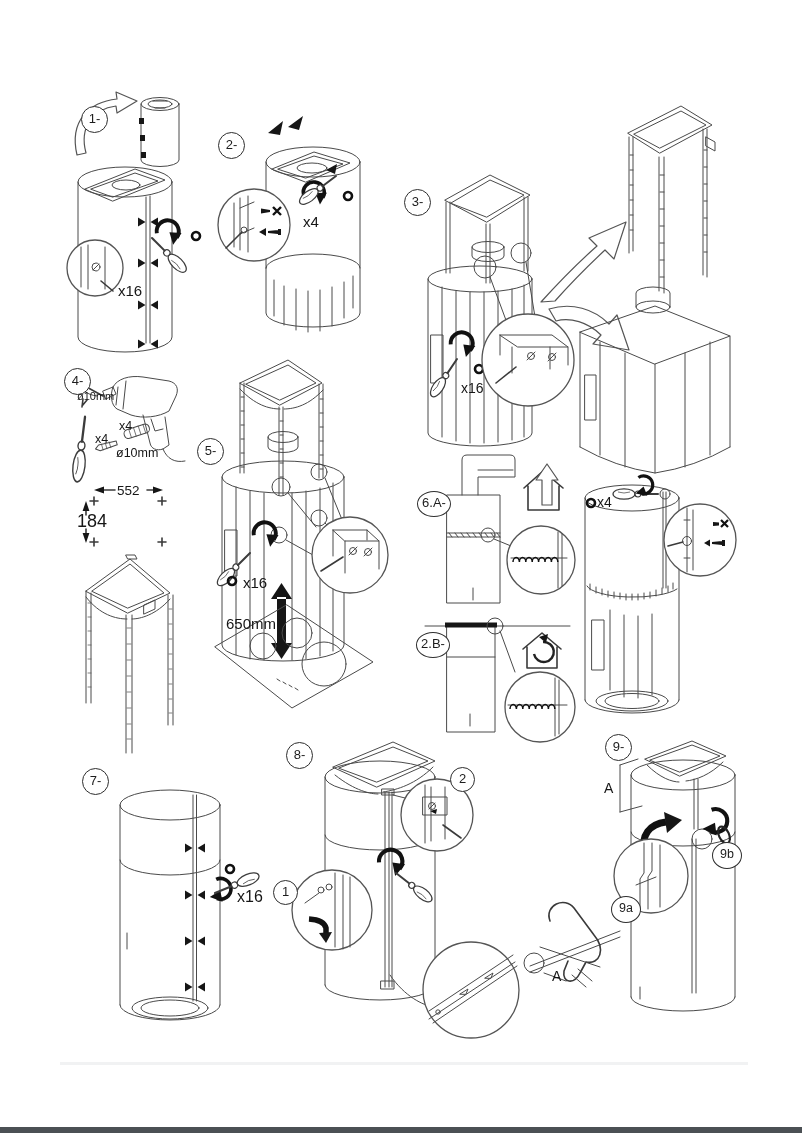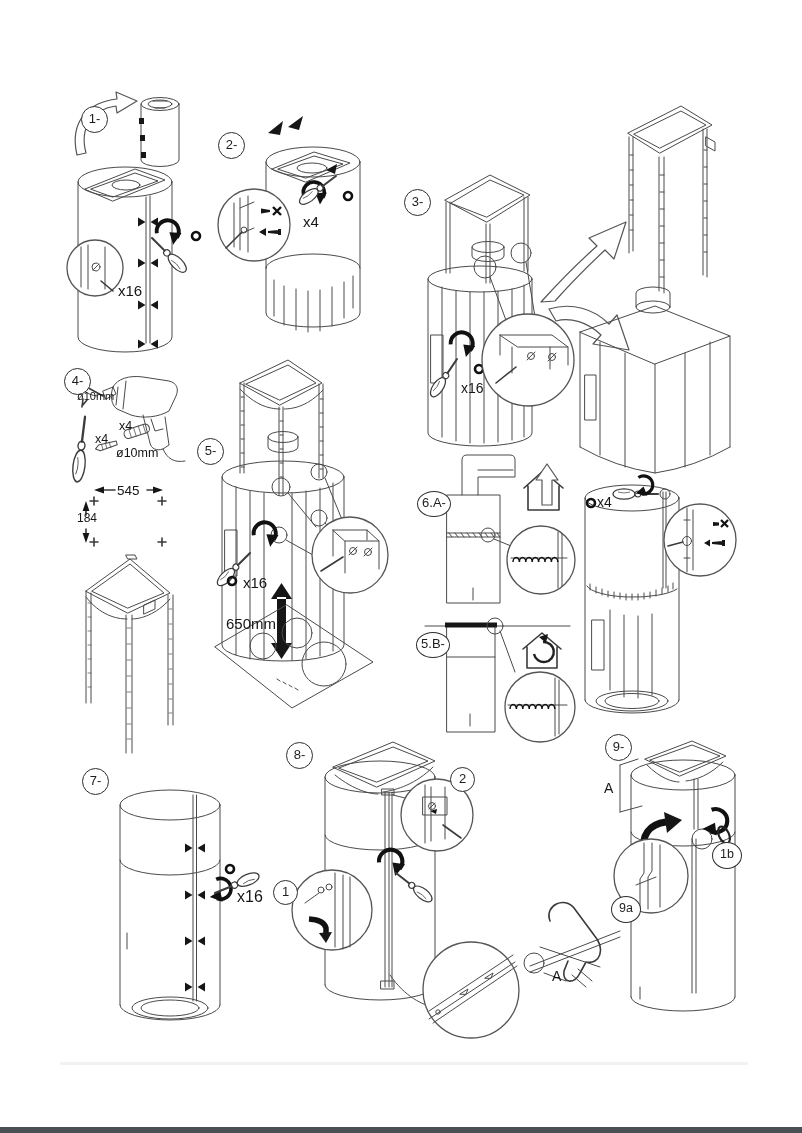--- a/index.html
+++ b/index.html
@@ -203,22 +203,22 @@
         <path class="solid" d="M31,136 l-3.4,10 h6.8 Z M31,178 l-3.4,-10 h6.8 Z"></path>
         <path class="ln2" d="M35,136 h8 M39,132 v8 M103,136 h8 M107,132 v8 M35,177 h8 M39,173 v8 M103,177 h8 M107,173 v8" stroke-width="1.1"></path>
       </g>
     </svg>
   </section>
   <span class="badge" style="left:64px;top:368px">4-</span>
   <span class="t" style="left:77px;top:390px;font-size:11px">ø10mm</span>
   <span class="t" style="left:119px;top:419px;font-size:12.5px">x4</span>
   <span class="t" style="left:95px;top:432px;font-size:12.5px">x4</span>
   <span class="t" style="left:116px;top:446px;font-size:12.5px">ø10mm</span>
-  <span class="t" style="left:117px;top:483px;font-size:13.5px">545</span>
-  <span class="t" style="left:77px;top:511px;font-size:12px">184</span>
+  <span class="t" style="left:117px;top:483px;font-size:13.5px">552</span>
+  <span class="t" style="left:77px;top:511px;font-size:18px">184</span>
 
   <section class="step" style="left:60px;top:553px">
     <svg width="160" height="202" viewBox="0 0 160 202">
       <g class="ln">
         <path d="M26,38 L70,6 L110,40 L68,60 Z M32,38 L70,11 L104,40 L68,55 Z"></path>
         <path d="M66,2 h9 l2,4 h-9 Z"></path>
         <path d="M26,38 V150 M31,40 V150 M108,42 V172 M113,42 V172 M66,62 V200 M72,62 V200"></path>
         <path d="M28,50 h3 M28,64 h3 M28,78 h3 M28,92 h3 M28,106 h3 M28,120 h3 M28,134 h3 M109,56 h3 M109,71 h3 M109,86 h3 M109,101 h3 M109,116 h3 M109,131 h3 M109,146 h3 M109,160 h3 M67,75 h4 M67,91 h4 M67,107 h4 M67,123 h4 M67,139 h4 M67,155 h4 M67,171 h4 M67,186 h4" stroke-width="0.7"></path>
         <path d="M26,44 C40,62 56,66 67,66 M110,46 C96,62 80,66 72,66"></path>
         <path d="M84,52 l11,-5 v9 l-11,5 Z"></path>
@@ -314,21 +314,21 @@
         <path class="solid" d="M124,27 l9,-3 -2,9 Z"></path>
       </g>
       <g>
         <circle class="mag" cx="125" cy="97" r="35"></circle>
         <path class="ln" d="M140,68 V126 M144,70 V124"></path>
         <path class="ln" d="M93,95 H152" stroke-width="0.8"></path>
         <use href="#coil" transform="translate(95,99)"></use>
       </g>
     </svg>
   </section>
-  <span class="badge wide" style="left:416px;top:632px">5.B-</span>
+  <span class="badge wide" style="left:416px;top:632px">2.B-</span>
 
   <section class="step" style="left:580px;top:470px">
     <svg width="160" height="258" viewBox="0 0 160 258">
       <g>
         <ellipse class="ln" cx="52" cy="28" rx="47" ry="13"></ellipse>
         <path class="ln" d="M5,28 V230 M99,28 V230"></path>
         <path class="ln" d="M7,116 A47,13 0 0 0 97,119" stroke-width="0.8"></path>
         <path class="ln" d="M10,114 v6 M16,117 v6 M22,119 v6 M28,121 v6 M34,122 v6 M40,123 v6 M46,124 v6 M52,124 v6 M58,124 v6 M64,123 v6 M70,122 v6 M76,120 v6 M82,118 v6 M88,116 v6 M93,113 v6" stroke-width="0.6"></path>
         <path class="ln" d="M5,230 A47,13 0 0 0 99,230"></path>
         <ellipse class="ln" cx="52" cy="231" rx="36" ry="10"></ellipse>
@@ -458,18 +458,18 @@
         <path class="ln2" d="M30,186 C24,170 45,161 54,173 L74,200 C86,214 80,230 66,227 L60,238 C54,250 42,248 44,236 L48,226"></path>
         <path class="ln" d="M20,212 L80,232" stroke-width="0.8"></path>
         <path class="ln" d="M52,240 L66,252 M58,234 L72,246"></path>
         <path class="ln" d="M24,238 L46,246" stroke-width="0.8"></path>
       </g>
     </svg>
   </section>
   <span class="badge" style="left:605px;top:734px">9-</span>
   <span class="t" style="left:604px;top:780px;font-size:14px">A</span>
   <span class="badge mid" style="left:611px;top:896px">9a</span>
-  <span class="badge mid" style="left:712px;top:842px">1b</span>
+  <span class="badge mid" style="left:712px;top:842px">9b</span>
   <span class="t" style="left:552px;top:968px;font-size:14px">A</span>
 
   <div class="faint-rule"></div>
   <div class="footer-bar"></div>
 </div>
 
 </body></html>

